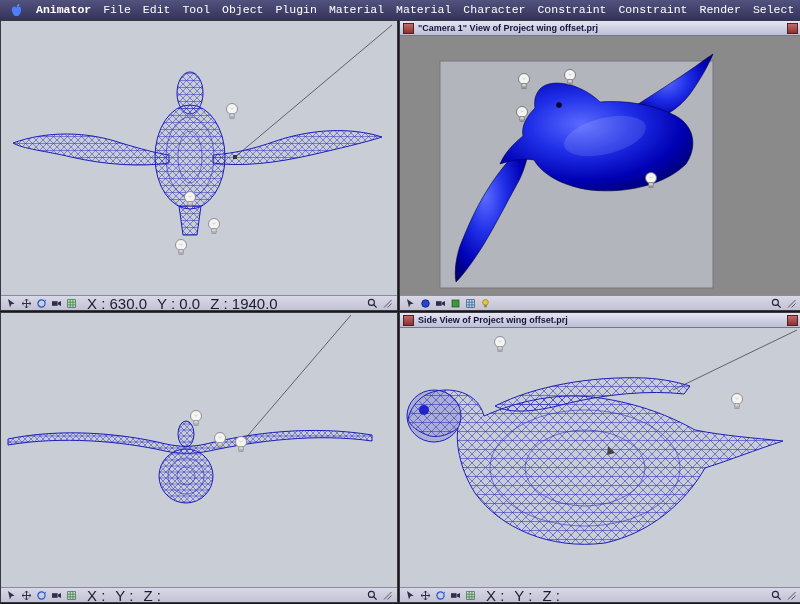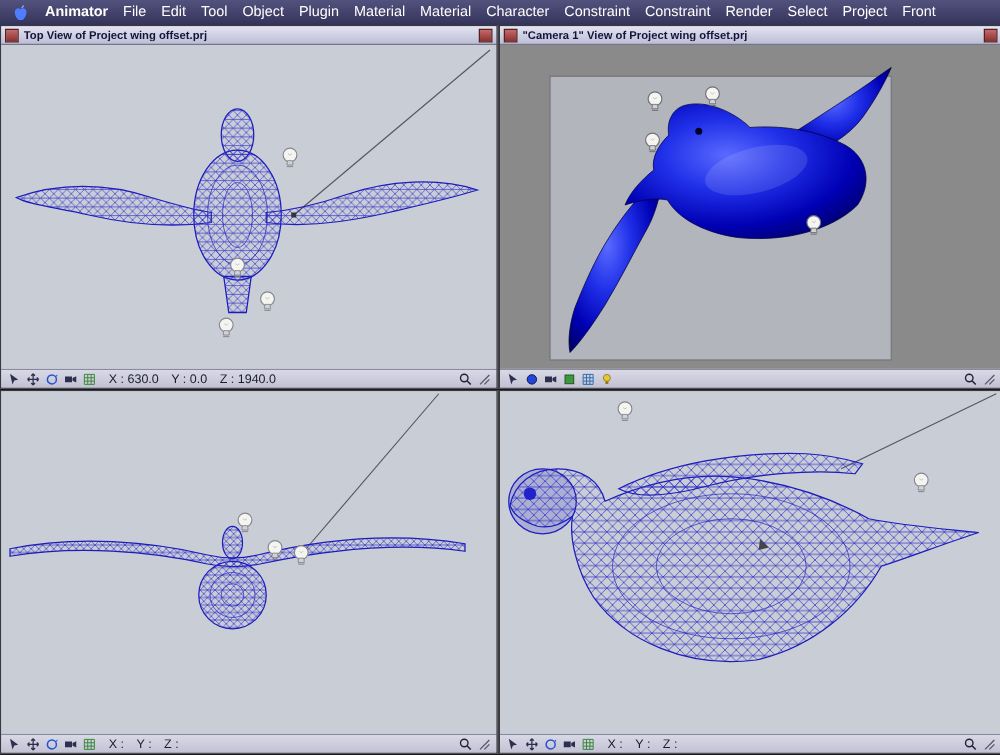--- a/index.html
+++ b/index.html
@@ -1,29 +1,29 @@
 <!DOCTYPE html>
 <html><head>
 <meta charset="utf-8">
 <style>
   html,body{margin:0;padding:0;}
   body{width:800px;height:604px;position:relative;background:#17171c;font-family:"Liberation Sans",sans-serif;overflow:hidden;}
-  .menubar{position:absolute;left:0;top:0;width:800px;height:20px;background:linear-gradient(#52527e,#33335a);display:flex;align-items:center;color:#fff;font-size:11.5px;z-index:5;}
+  .menubar{position:absolute;left:0;top:0;width:800px;height:20px;background:linear-gradient(#52527e,#33335a);display:flex;align-items:center;color:#fff;font-size:11.5px;z-index:5;font-family:Liberation Mono, monospace;}
   .apple{display:flex;align-items:center;padding:0 8px 0 11px;height:20px;}
   .menu-item{padding:0 6px;line-height:20px;white-space:nowrap;cursor:default;}
   .menu-item.app{font-weight:bold;}
   .vp{position:absolute;background:#c9cdd6;border:1px solid #38383f;display:flex;flex-direction:column;}
   .titlebar{height:14px;background:linear-gradient(#e4e4f2,#bdbdd6);border-bottom:1px solid #76768c;display:flex;align-items:center;gap:4px;padding:0 3px;flex:0 0 auto;}
   .wbox{width:9px;height:9px;background:linear-gradient(#c46a6a,#8c2f2f);border:1px solid #54201f;flex:0 0 auto;}
   .titlebar .title{font-size:9px;font-weight:bold;color:#14143a;white-space:nowrap;overflow:hidden;}
   .titlebar .grow{margin-left:auto;}
   .canvas{flex:1 1 auto;position:relative;overflow:hidden;background:#c9cdd6;}
   .canvas.cam{background:#8a8a8a;}
   .canvas svg{display:block;}
-  .statusbar{height:14px;background:linear-gradient(#d8d8e6,#c2c2d4);border-top:1px solid #8a8a9e;display:flex;align-items:center;gap:3px;padding:0 4px;font-size:10px;color:#1c1c30;flex:0 0 auto;}
+  .statusbar{height:14px;background:linear-gradient(#d8d8e6,#c2c2d4);border-top:1px solid #8a8a9e;display:flex;align-items:center;gap:3px;padding:0 4px;font-size:15px;color:#1c1c30;flex:0 0 auto;}
   .sicon{width:12px;height:12px;flex:0 0 auto;display:inline-flex;align-items:center;justify-content:center;}
   .coord{margin-left:7px;white-space:nowrap;}
   .spacer{flex:1 1 auto;}
   #vp-top{left:0;top:20px;width:396px;height:289px;}
   #vp-camera{left:399px;top:20px;width:401px;height:289px;}
   #vp-front{left:0;top:312px;width:396px;height:289px;}
   #vp-side{left:399px;top:312px;width:401px;height:289px;}
 </style>
 </head>
 <body>
@@ -46,25 +46,20 @@
   <span class="menu-item">Character</span>
   <span class="menu-item">Constraint</span>
   <span class="menu-item">Constraint</span>
   <span class="menu-item">Render</span>
   <span class="menu-item">Select</span>
   <span class="menu-item">Project</span>
   <span class="menu-item">Front</span>
 </div>
 
 <div class="vp" id="vp-top">
-  <div class="titlebar">
-    <span class="wbox"></span>
-    <span class="title">Top View of Project wing offset.prj</span>
-    <span class="wbox grow"></span>
-  </div>
   <div class="canvas">
     <svg width="394" height="259" viewBox="0 0 394 259">
       <defs>
         <pattern id="meshT" width="7" height="7" patternUnits="userSpaceOnUse">
           <path d="M0,0 L7,7 M7,0 L0,7 M0,3.5 H7" stroke="#2b2bc6" stroke-width="0.5" fill="none"></path>
         </pattern>
         <g id="bulbT">
           <circle cx="0" cy="0" r="5.5" fill="#f4f4f1" stroke="#85858f" stroke-width="0.9"></circle>
           <path d="M-2,4.5 L-2.5,8 L2.5,8 L2,4.5 Z" fill="#d2d2d2" stroke="#85858f" stroke-width="0.7"></path>
           <path d="M-2.5,9.3 H2.5" stroke="#85858f" stroke-width="0.8"></path>
@@ -289,20 +284,25 @@
       </span>
     <span class="sicon">
         <svg width="11" height="11" viewBox="0 0 11 11">
           <path d="M2,9.5 L9.5,2 M5.5,9.5 L9.5,5.5" stroke="#55556a" stroke-width="1"></path>
         </svg>
       </span>
   </div>
 </div>
 
 <div class="vp" id="vp-side">
+  <div class="titlebar">
+    <span class="wbox"></span>
+    <span class="title">Side View of Project wing offset.prj</span>
+    <span class="wbox grow"></span>
+  </div>
   <div class="canvas">
     <svg width="399" height="259" viewBox="0 0 399 259">
       <defs>
         <pattern id="meshS" width="9" height="9" patternUnits="userSpaceOnUse">
           <path d="M0,0 L9,9 M9,0 L0,9 M0,4.5 H9" stroke="#2b2bc6" stroke-width="0.55" fill="none"></path>
         </pattern>
         <g id="bulbS">
           <circle cx="0" cy="0" r="5.5" fill="#f4f4f1" stroke="#85858f" stroke-width="0.9"></circle>
           <path d="M-2,4.5 L-2.5,8 L2.5,8 L2,4.5 Z" fill="#d2d2d2" stroke="#85858f" stroke-width="0.7"></path>
           <path d="M-2.5,9.3 H2.5" stroke="#85858f" stroke-width="0.8"></path>

